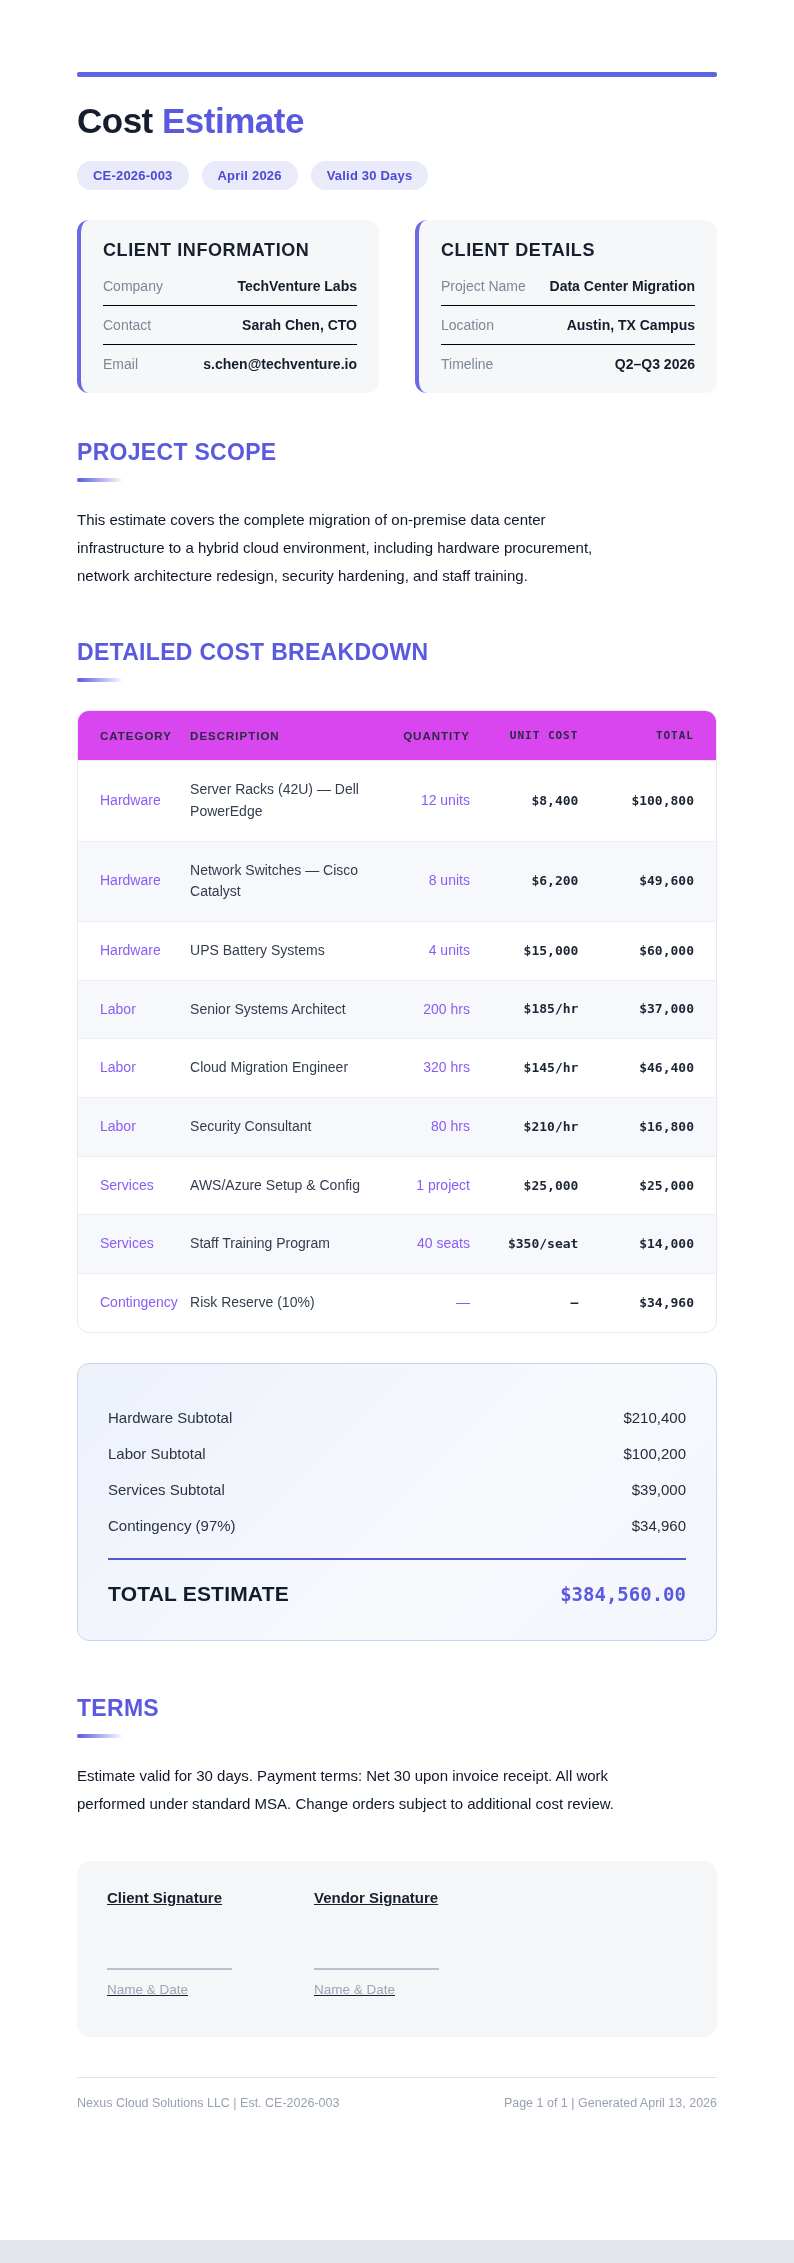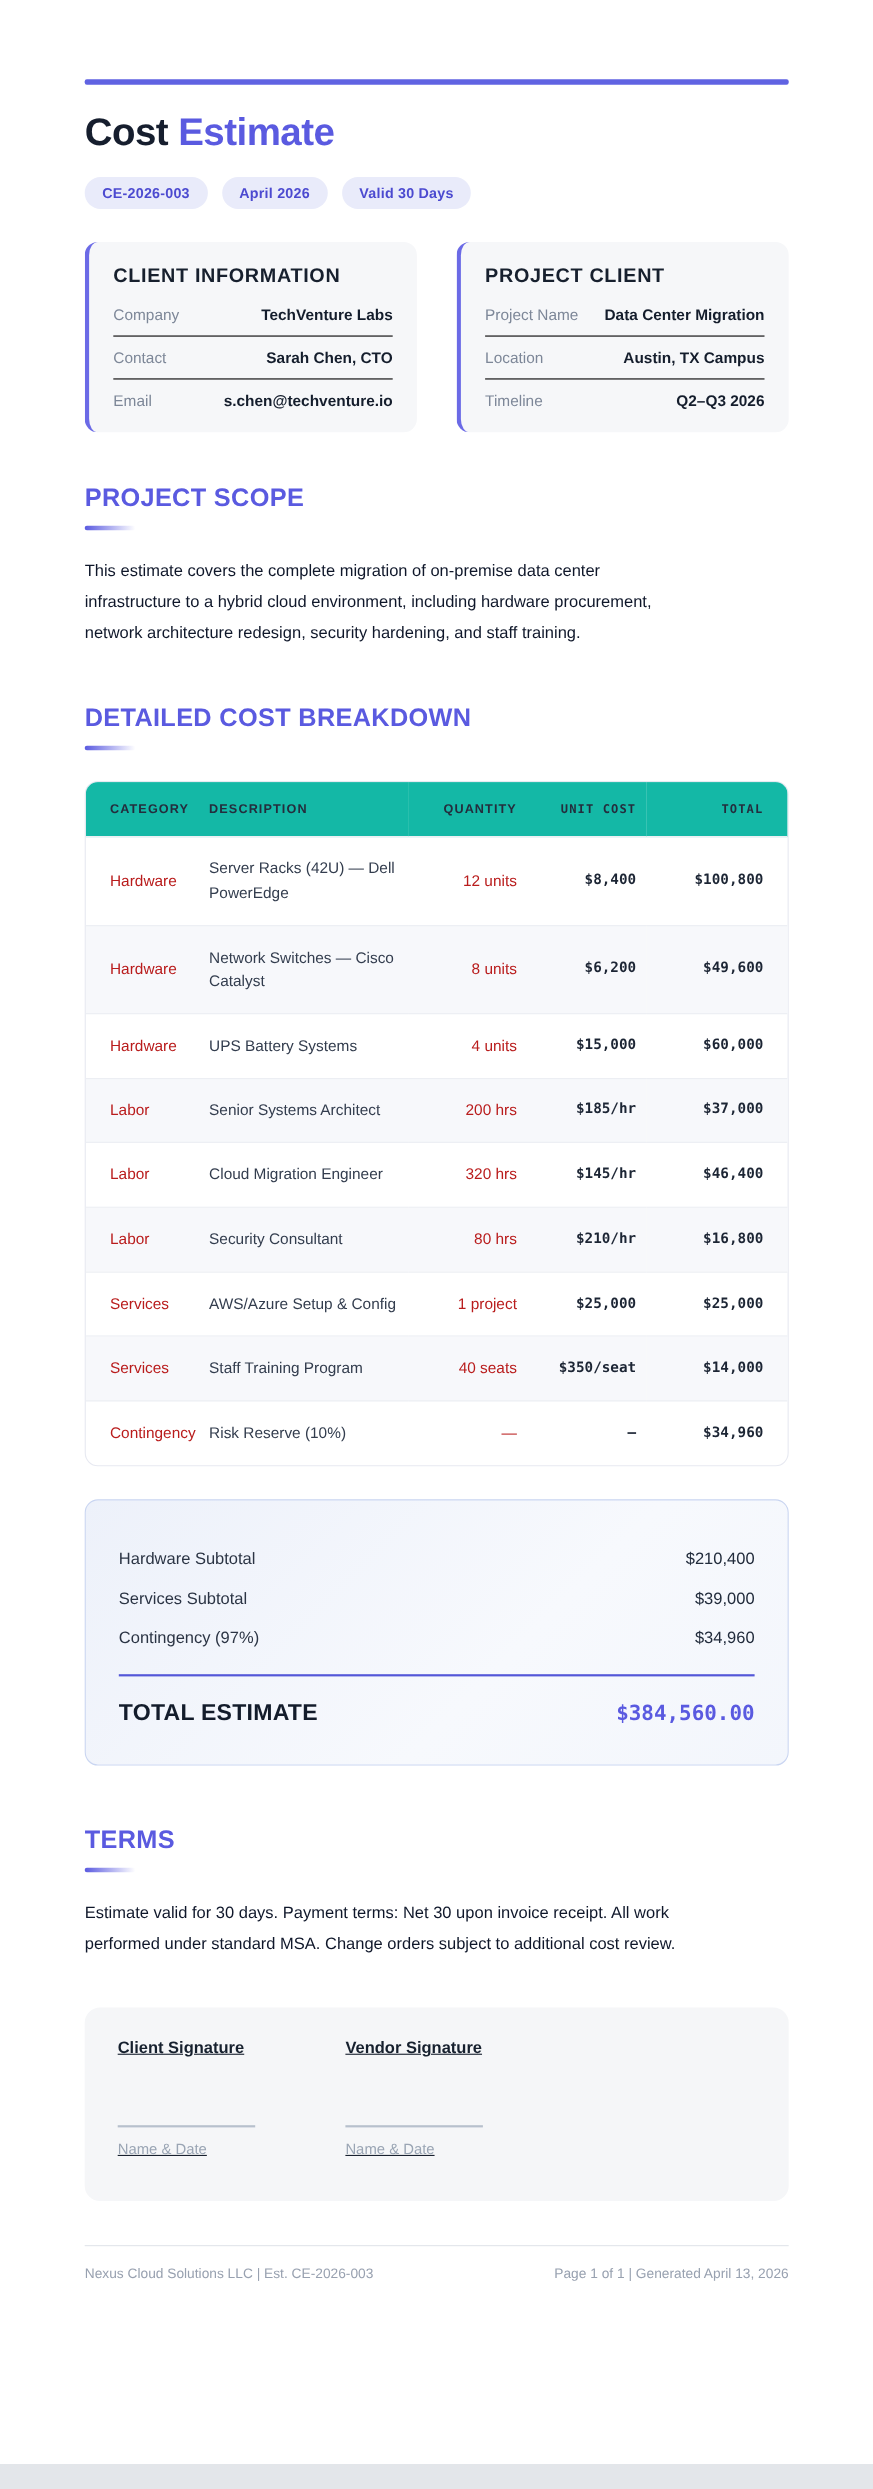--- a/index.html
+++ b/index.html
@@ -101,35 +101,35 @@
     border-radius: 12px;
     overflow: hidden;
   }
   table.cost-table { width: 100%; border-collapse: collapse; table-layout: fixed; }
   .cost-table col.c-cat { width: 16%; }
   .cost-table col.c-desc { width: 30%; }
   .cost-table col.c-qty { width: 17%; }
   .cost-table col.c-unit { width: 17%; }
   .cost-table col.c-total { width: 20%; }
   .cost-table thead th {
-    background: #14b8a6;
+    background: #d946ef;
     font-size: 11.5px;
     font-weight: 700;
     letter-spacing: 1px;
     color: #242d3d;
     text-align: left;
     padding: 18px 10px;
   }
   .cost-table thead th:first-child { padding-left: 22px; }
   .cost-table thead th:last-child { padding-right: 22px; }
   .cost-table thead th.num { text-align: right; font-family: "DejaVu Sans Mono", monospace; font-size: 11px; }
   .cost-table thead th.qty { text-align: right; }
   .cost-table tbody td {
     font-size: 14px;
-    color: #b91c1c;
+    color: #8b5cf6;
     padding: 18px 10px;
     border-top: 1px solid #eceef3;
     vertical-align: middle;
     line-height: 1.55;
   }
   .cost-table tbody td:first-child { padding-left: 22px; }
   .cost-table tbody td:last-child { padding-right: 22px; }
   .cost-table tbody tr:nth-child(even) { background: #f7f8fb; }
   .cost-table td.desc { color: #333d4e; }
   .cost-table td.qty { text-align: right; }
@@ -240,21 +240,21 @@
         <span class="label">Contact</span>
         <span class="value">Sarah Chen, CTO</span>
       </div>
       <div class="info-row">
         <span class="label">Email</span>
         <span class="value">s.chen@techventure.io</span>
       </div>
     </div>
 
     <div class="info-card">
-      <h3>PROJECT CLIENT</h3>
+      <h3>CLIENT DETAILS</h3>
       <div class="info-row">
         <span class="label">Project Name</span>
         <span class="value">Data Center Migration</span>
       </div>
       <div class="info-row">
         <span class="label">Location</span>
         <span class="value">Austin, TX Campus</span>
       </div>
       <div class="info-row">
         <span class="label">Timeline</span>
@@ -359,20 +359,24 @@
         </tbody>
       </table>
     </div>
 
     <div class="summary-card">
       <div class="summary-row">
         <span class="label">Hardware Subtotal</span>
         <span class="value">$210,400</span>
       </div>
       <div class="summary-row">
+        <span class="label">Labor Subtotal</span>
+        <span class="value">$100,200</span>
+      </div>
+      <div class="summary-row">
         <span class="label">Services Subtotal</span>
         <span class="value">$39,000</span>
       </div>
       <div class="summary-row">
         <span class="label">Contingency (97%)</span>
         <span class="value">$34,960</span>
       </div>
       <div class="summary-divider"></div>
       <div class="total-row">
         <span class="label">TOTAL ESTIMATE</span>

